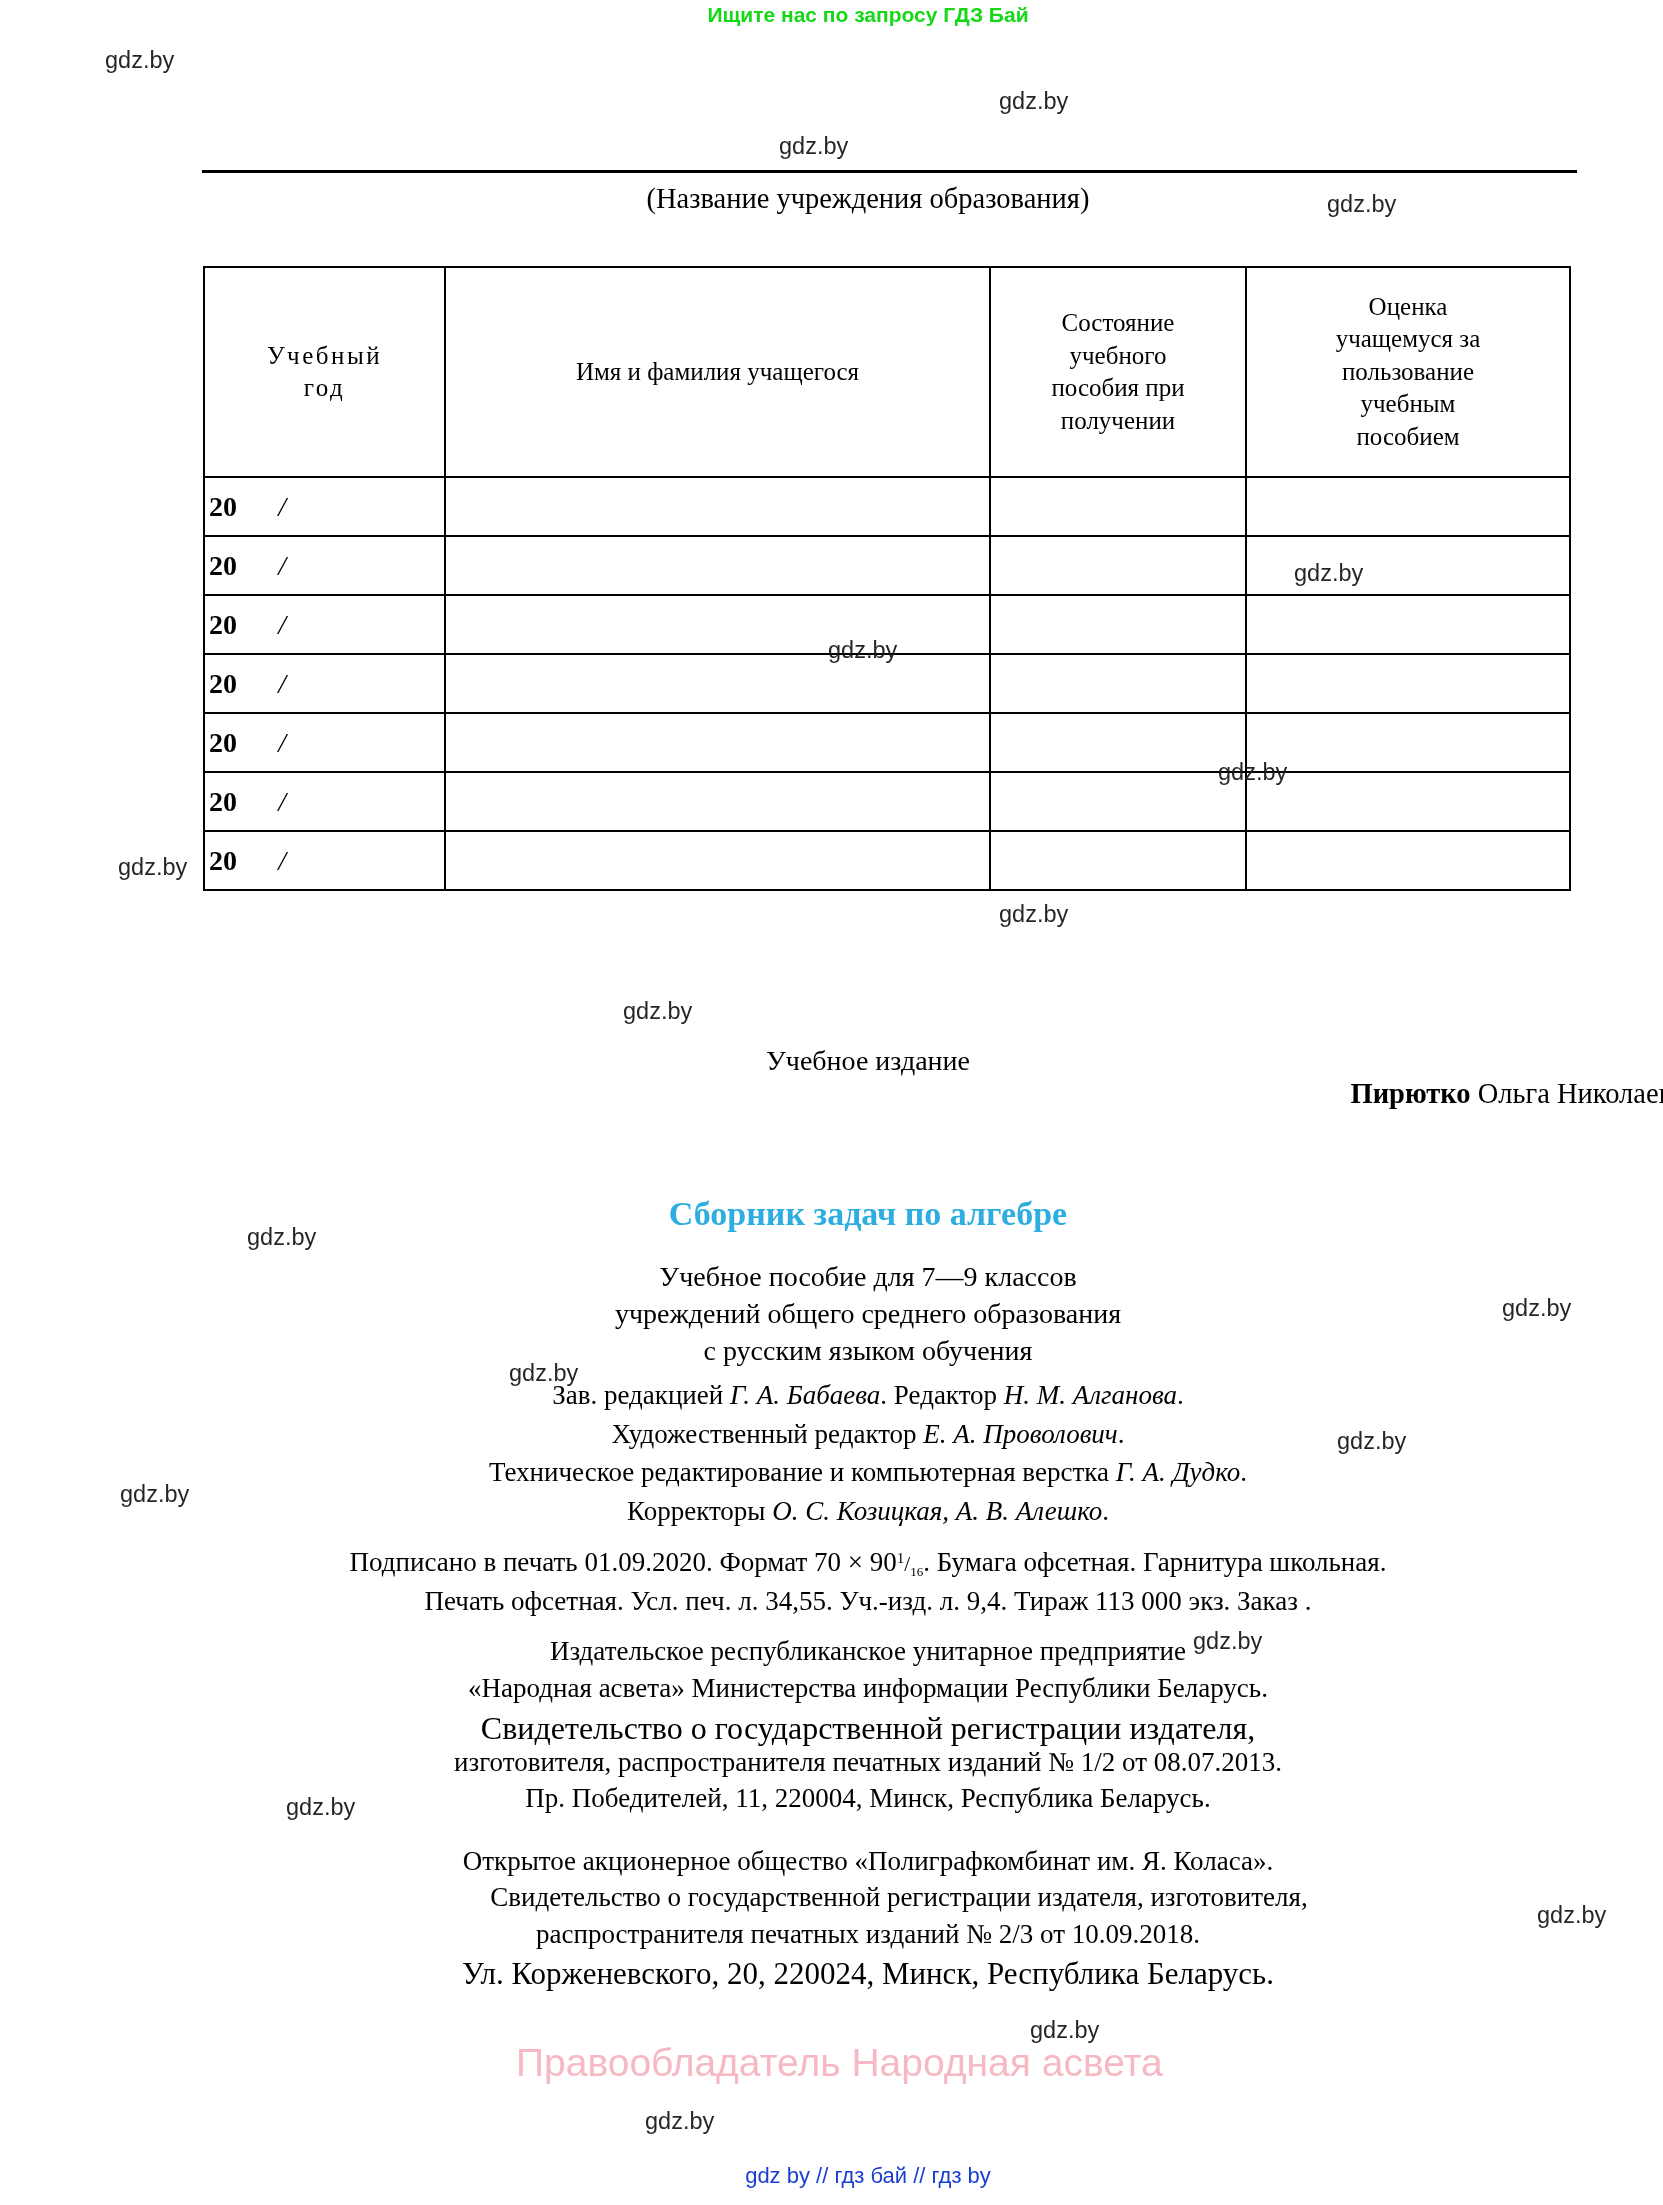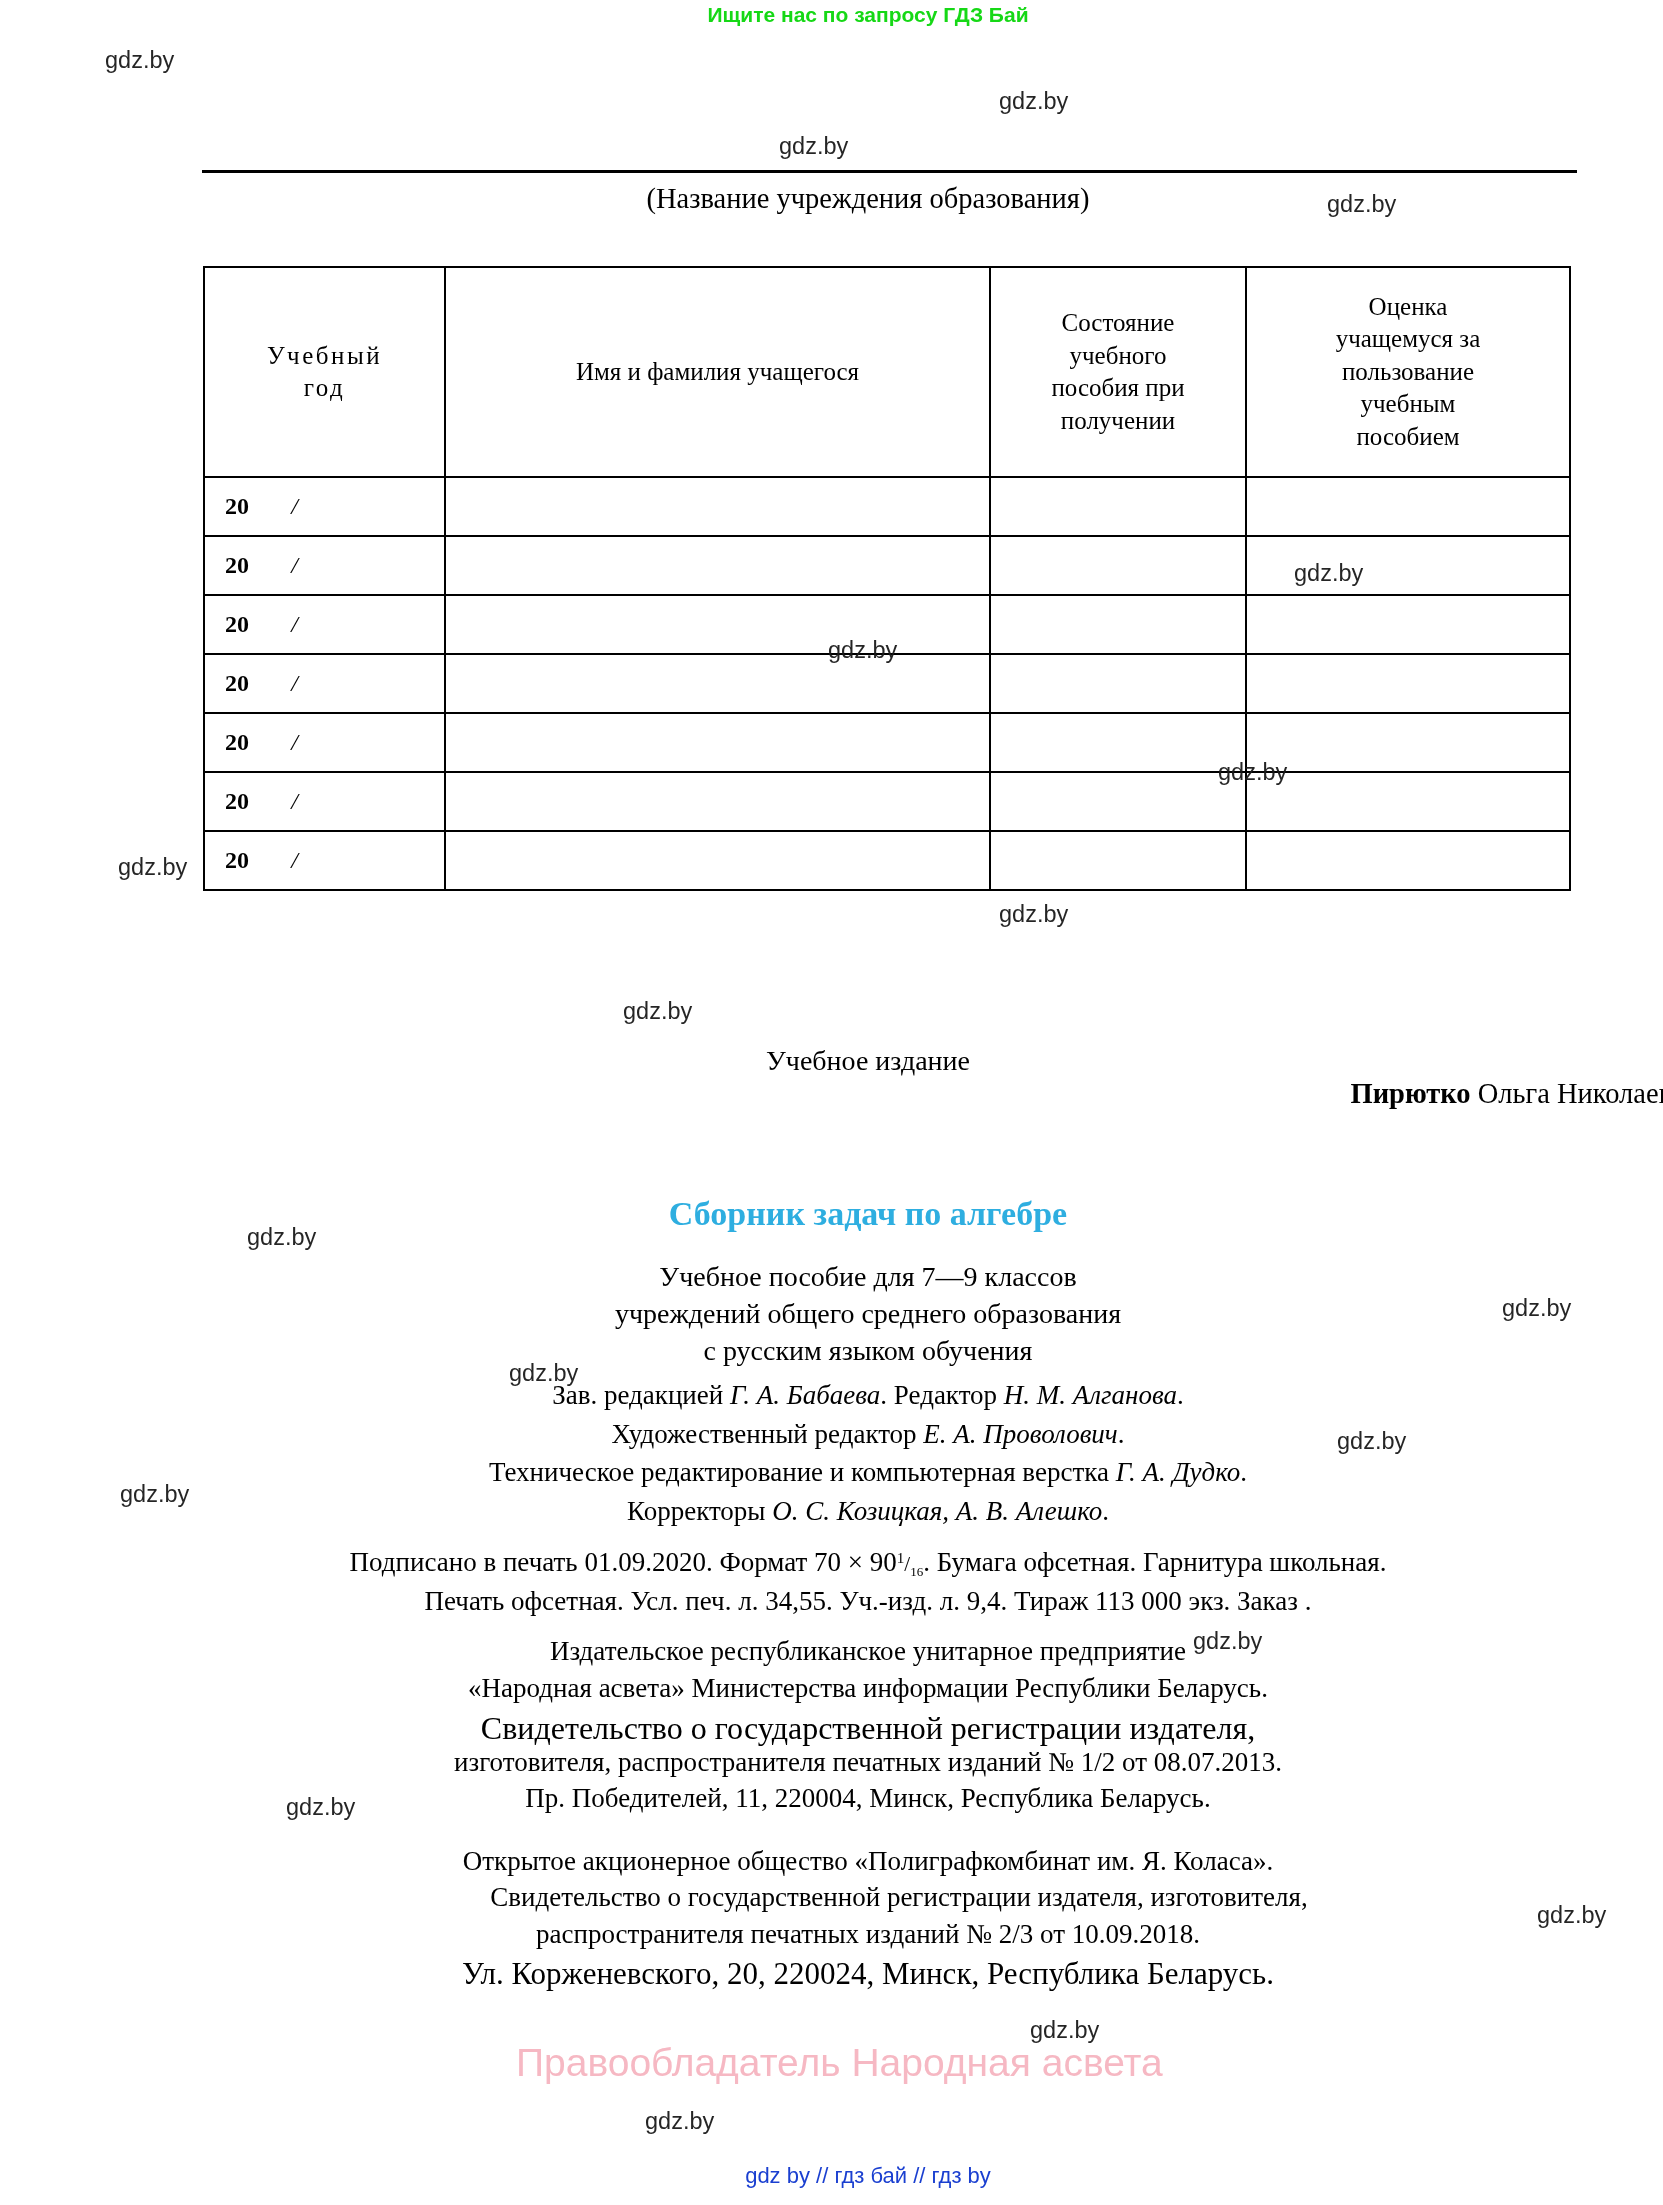--- a/index.html
+++ b/index.html
@@ -97,22 +97,22 @@
   .c4 { width: 322px; }
 
   .th-year {
     letter-spacing: 2.5px;
     display: inline-block;
   }
   table.reg td.body {
     height: 57px;
   }
   .yearcell {
-    padding-left: 20px;
-    font-size: 24px;
+    padding-left: 4px;
+    font-size: 28px;
     white-space: nowrap;
   }
   .yearcell .yr { font-weight: bold; }
   .yearcell .sl {
     display: inline-block;
     width: 49px;
     text-align: right;
     font-style: italic;
   }
 

